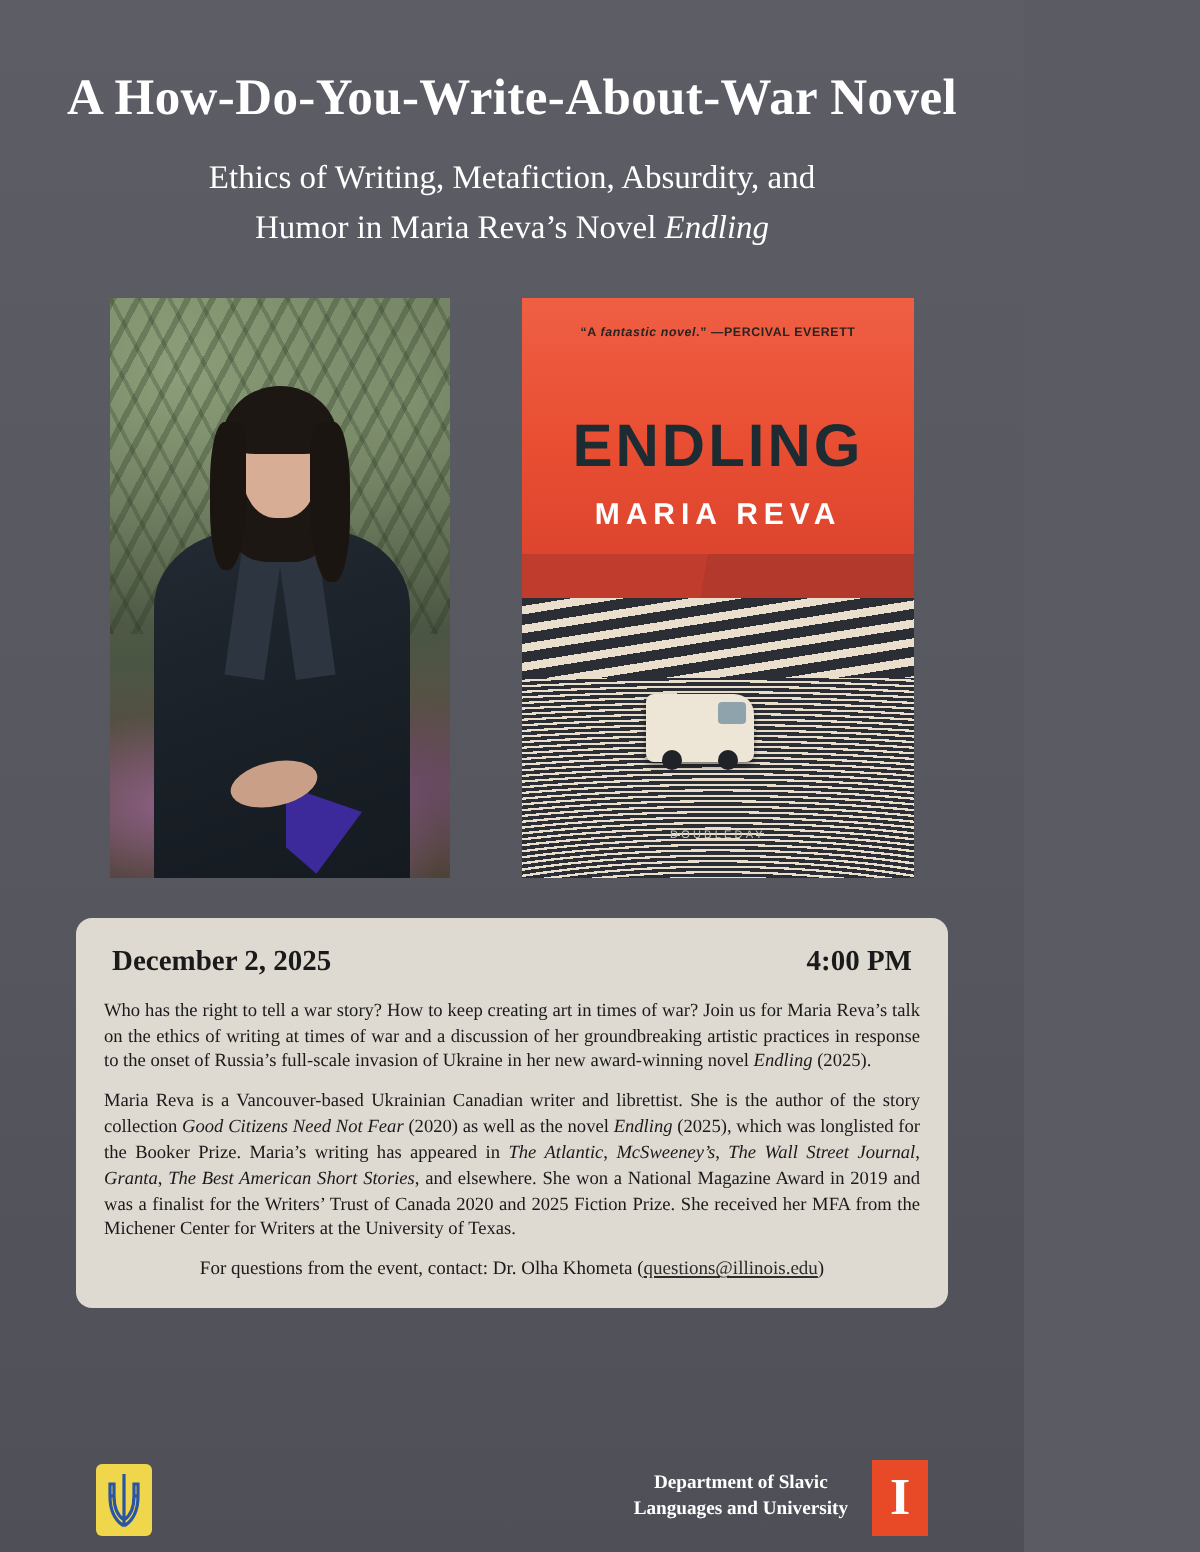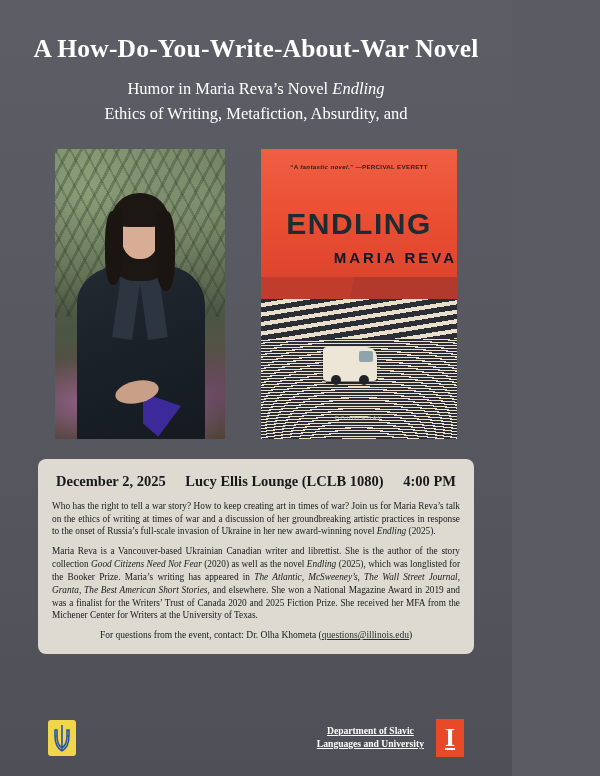--- a/index.html
+++ b/index.html
@@ -190,24 +190,24 @@
     text-align: center;
     font-size: 30px;
     letter-spacing: 1.5px;
     color: #1d2b33;
     font-family: "Liberation Sans", sans-serif;
     font-weight: bold;
   }
   .cover-author {
     position: absolute;
     top: 100px; left: 0; right: 0;
-    text-align: right;
+    text-align: center;
     font-size: 15px;
     letter-spacing: 3px;
-    color: #0f172a;
+    color: #ffffff;
     font-family: "Liberation Sans", sans-serif;
     font-weight: bold;
   }
   .cover-mountains {
     position: absolute;
     left: 0; right: 0; top: 128px;
     height: 34px;
     background:
       linear-gradient(100deg, transparent 46%, #b2392c 46%) ,
       linear-gradient(-100deg, transparent 46%, #c03d2d 46%);
@@ -304,24 +304,23 @@
   }
   .card p.contact a {
     color: #2c2c2c;
     text-decoration: underline;
   }
   
   .footer {
     margin-top: auto;
     height: 60px;
     display: flex;
-    align-items: center;
+    align-items: flex-end;
     justify-content: space-between;
     padding: 0 26px 8px 26px;
-    text-decoration: underline;
   }
   .trident {
     width: 28px; height: 36px;
     background: #f0d64a;
     border-radius: 3px;
     position: relative;
     display: flex;
     align-items: center;
     justify-content: center;
   }
@@ -353,24 +352,24 @@
   }
 </style>
 </head>
 <body>
 
 <div class="poster">
 
   <h1 class="title">A How-Do-You-Write-About-War Novel</h1>
 
   <div class="subtitle">
+    <div>Ethics of Writing, Metafiction, Absurdity, and</div>
     <div>
       <span>Humor in Maria Reva’s Novel </span><i>Endling</i>
     </div>
-    <div>Ethics of Writing, Metafiction, Absurdity, and</div>
   </div>
 
   <div class="images">
 
     <div class="photo">
       <div class="photo-bg"></div>
       <div class="photo-leaves"></div>
       <div class="photo-foliage"></div>
       <div class="figure-coat"></div>
       <div class="figure-coat-lapel-l"></div>
@@ -401,21 +400,20 @@
       <div class="cover-title">ENDLING</div>
       <div class="cover-author">MARIA REVA</div>
       <div class="cover-imprint">DOUBLEDAY</div>
     </div>
 
   </div>
 
   <div class="card">
     <div class="card-head">
       <span class="date">December 2, 2025</span>
-      <span class="venue">Lucy Ellis Lounge (LCLB 1080)</span>
       <span class="time">4:00 PM</span>
     </div>
     <p>Who has the right to tell a war story? How to keep creating art in times of war? Join us for Maria Reva’s talk on the ethics of writing at times of war and a discussion of her groundbreaking artistic practices in response to the onset of Russia’s full-scale invasion of Ukraine in her new award-winning novel <i>Endling</i> (2025).</p>
     <p>Maria Reva is a Vancouver-based Ukrainian Canadian writer and librettist. She is the author of the story collection <i>Good Citizens Need Not Fear</i> (2020) as well as the novel <i>Endling</i> (2025), which was longlisted for the Booker Prize. Maria’s writing has appeared in <i>The Atlantic</i>, <i>McSweeney’s</i>, <i>The Wall Street Journal</i>, <i>Granta</i>, <i>The Best American Short Stories</i>, and elsewhere. She won a National Magazine Award in 2019 and was a finalist for the Writers’ Trust of Canada 2020 and 2025 Fiction Prize. She received her MFA from the Michener Center for Writers at the University of Texas.</p>
     <p class="contact"><span>For questions from the event, contact: Dr. Olha Khometa (</span><a href="#">questions@illinois.edu</a><span>)</span></p>
   </div>
 
   <div class="footer">
     <div class="trident">
       <svg width="18" height="28" viewBox="0 0 18 28" aria-hidden="true">

